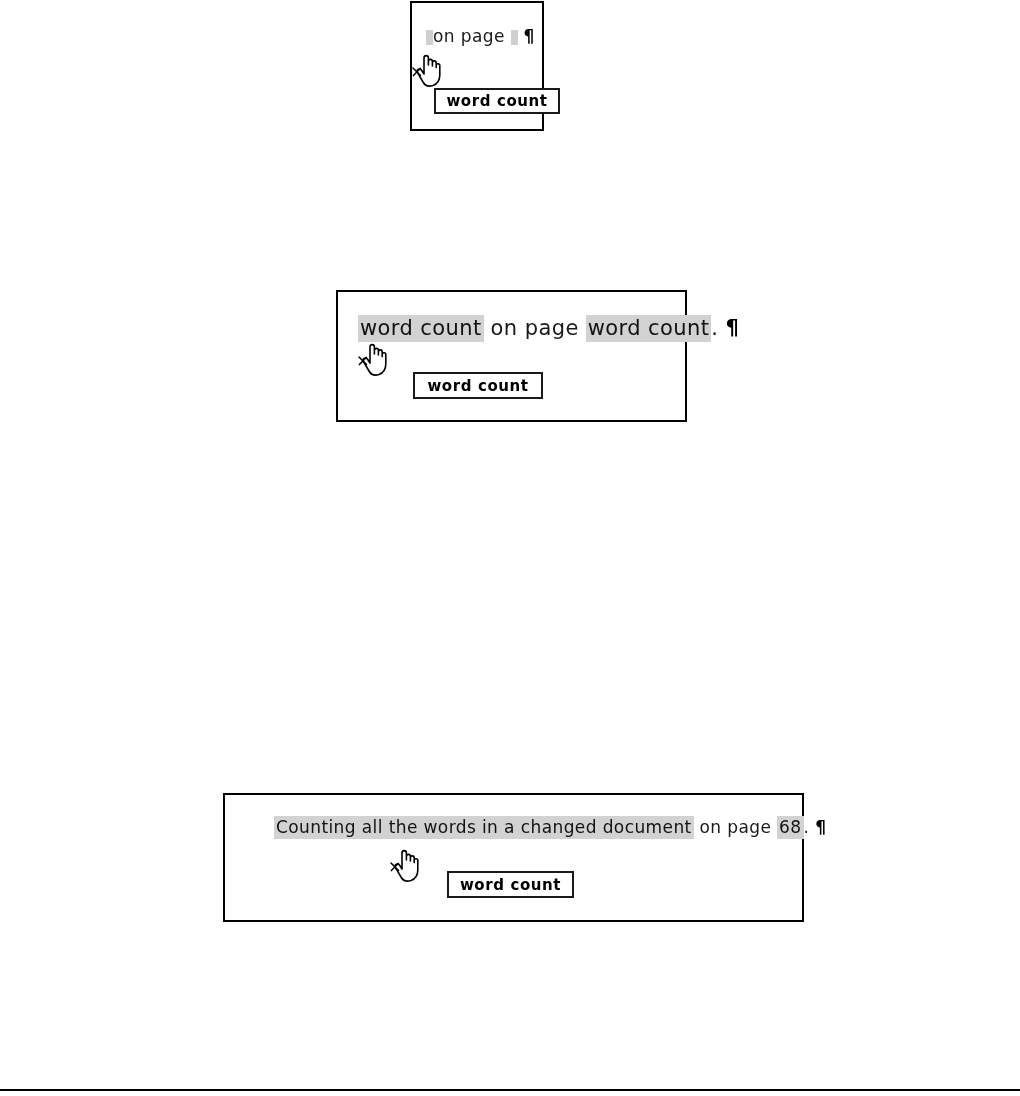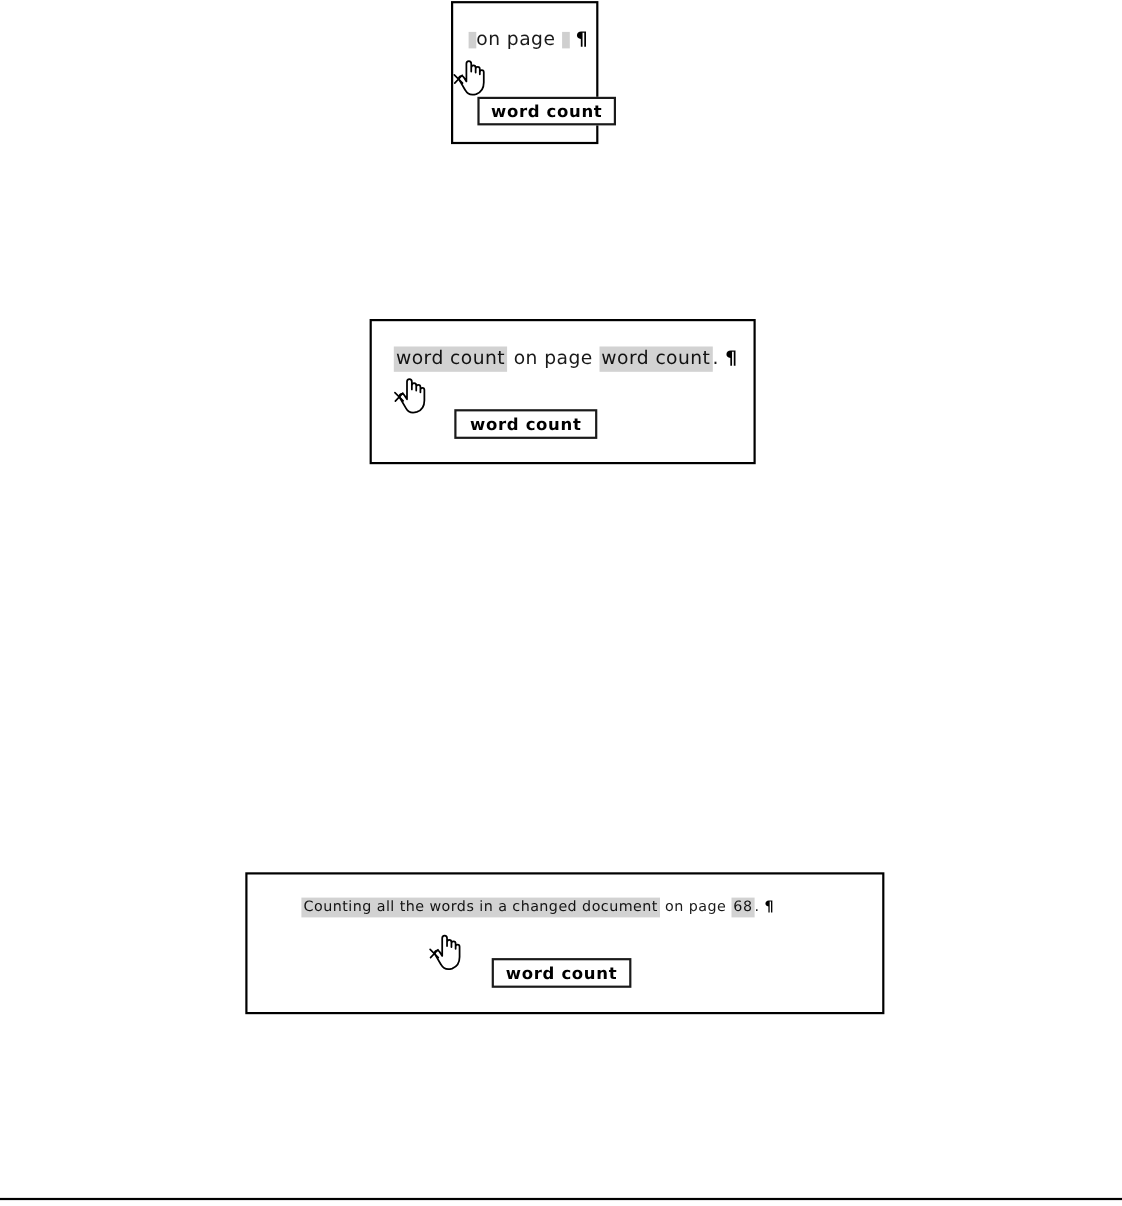--- a/index.html
+++ b/index.html
@@ -88,22 +88,22 @@
     height: 2px;
     background: #000000;
   }
 
   
   #fig-1 { left: 410px; top: 1px;   width: 134px; height: 130px; }
   #fig-2 { left: 336px; top: 290px; width: 351px; height: 132px; }
   #fig-3 { left: 223px; top: 793px; width: 581px; height: 129px; }
 
   #fig-1 .doc-line { left: 14px; top: 23px; font-size: 17px; }
-  #fig-2 .doc-line { left: 20px; top: 24px; font-size: 17px; }
-  #fig-3 .doc-line { left: 9px;  top: 22px; font-size: 13px; padding-left: 40px; }
+  #fig-2 .doc-line { left: 20px; top: 24px; font-size: 21px; }
+  #fig-3 .doc-line { left: 9px;  top: 22px; font-size: 17px; padding-left: 40px; }
 
   #tip-1 { left: 432px; top: 86px;  width: 126px; height: 26px; font-size: 15px; }
 
   #cur-1 { left: 409px; top: 52px; }
 
   #rule-bottom { top: 1089px; }
 </style>
 </head>
 <body>
 

